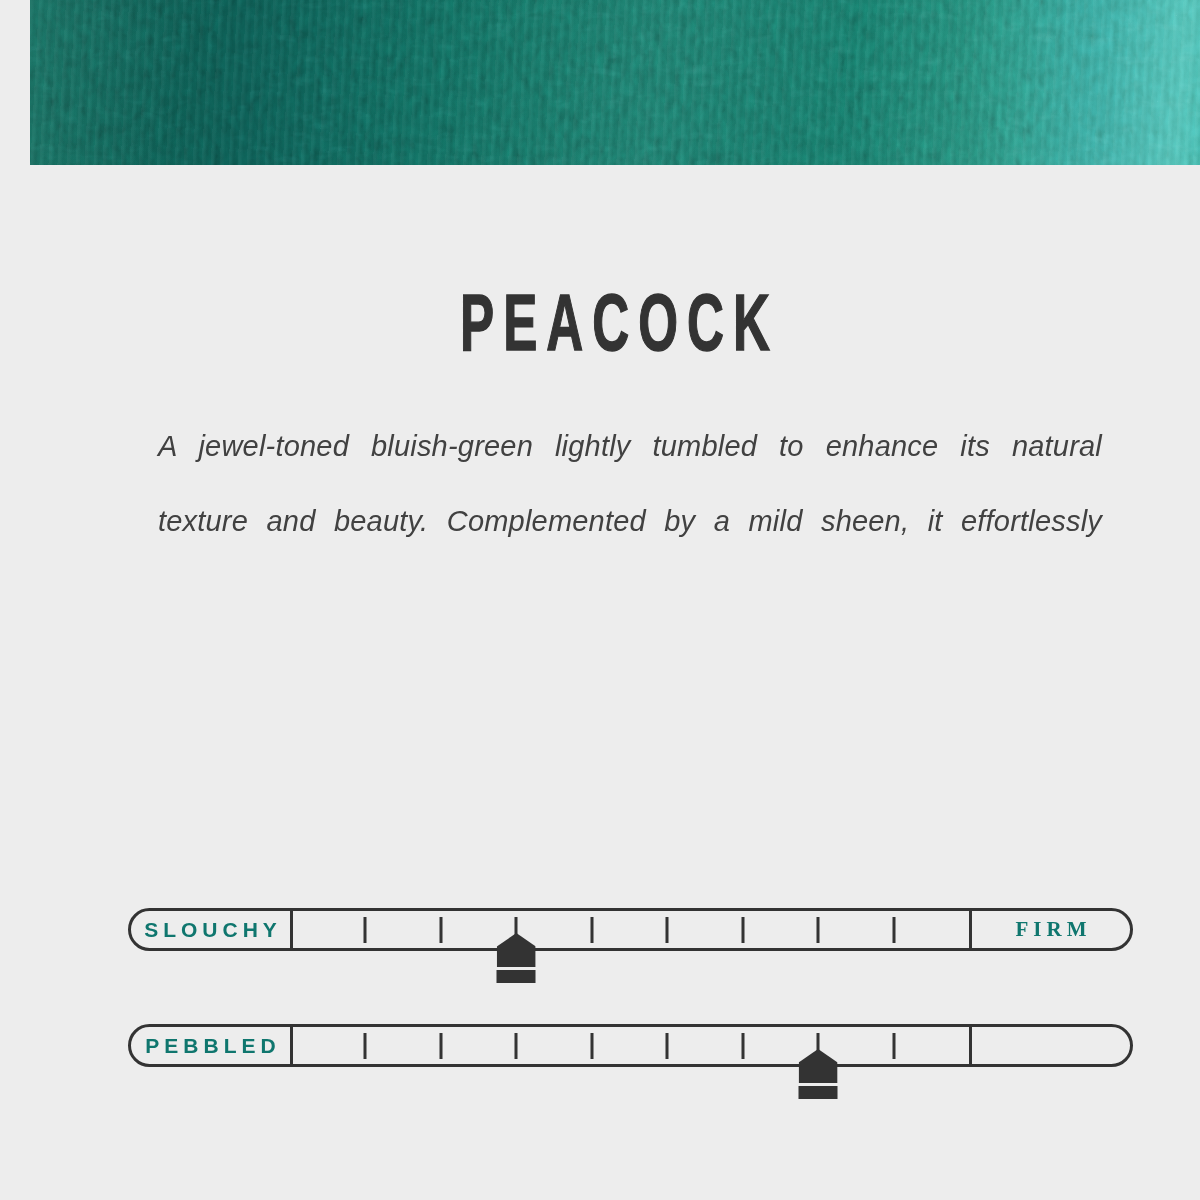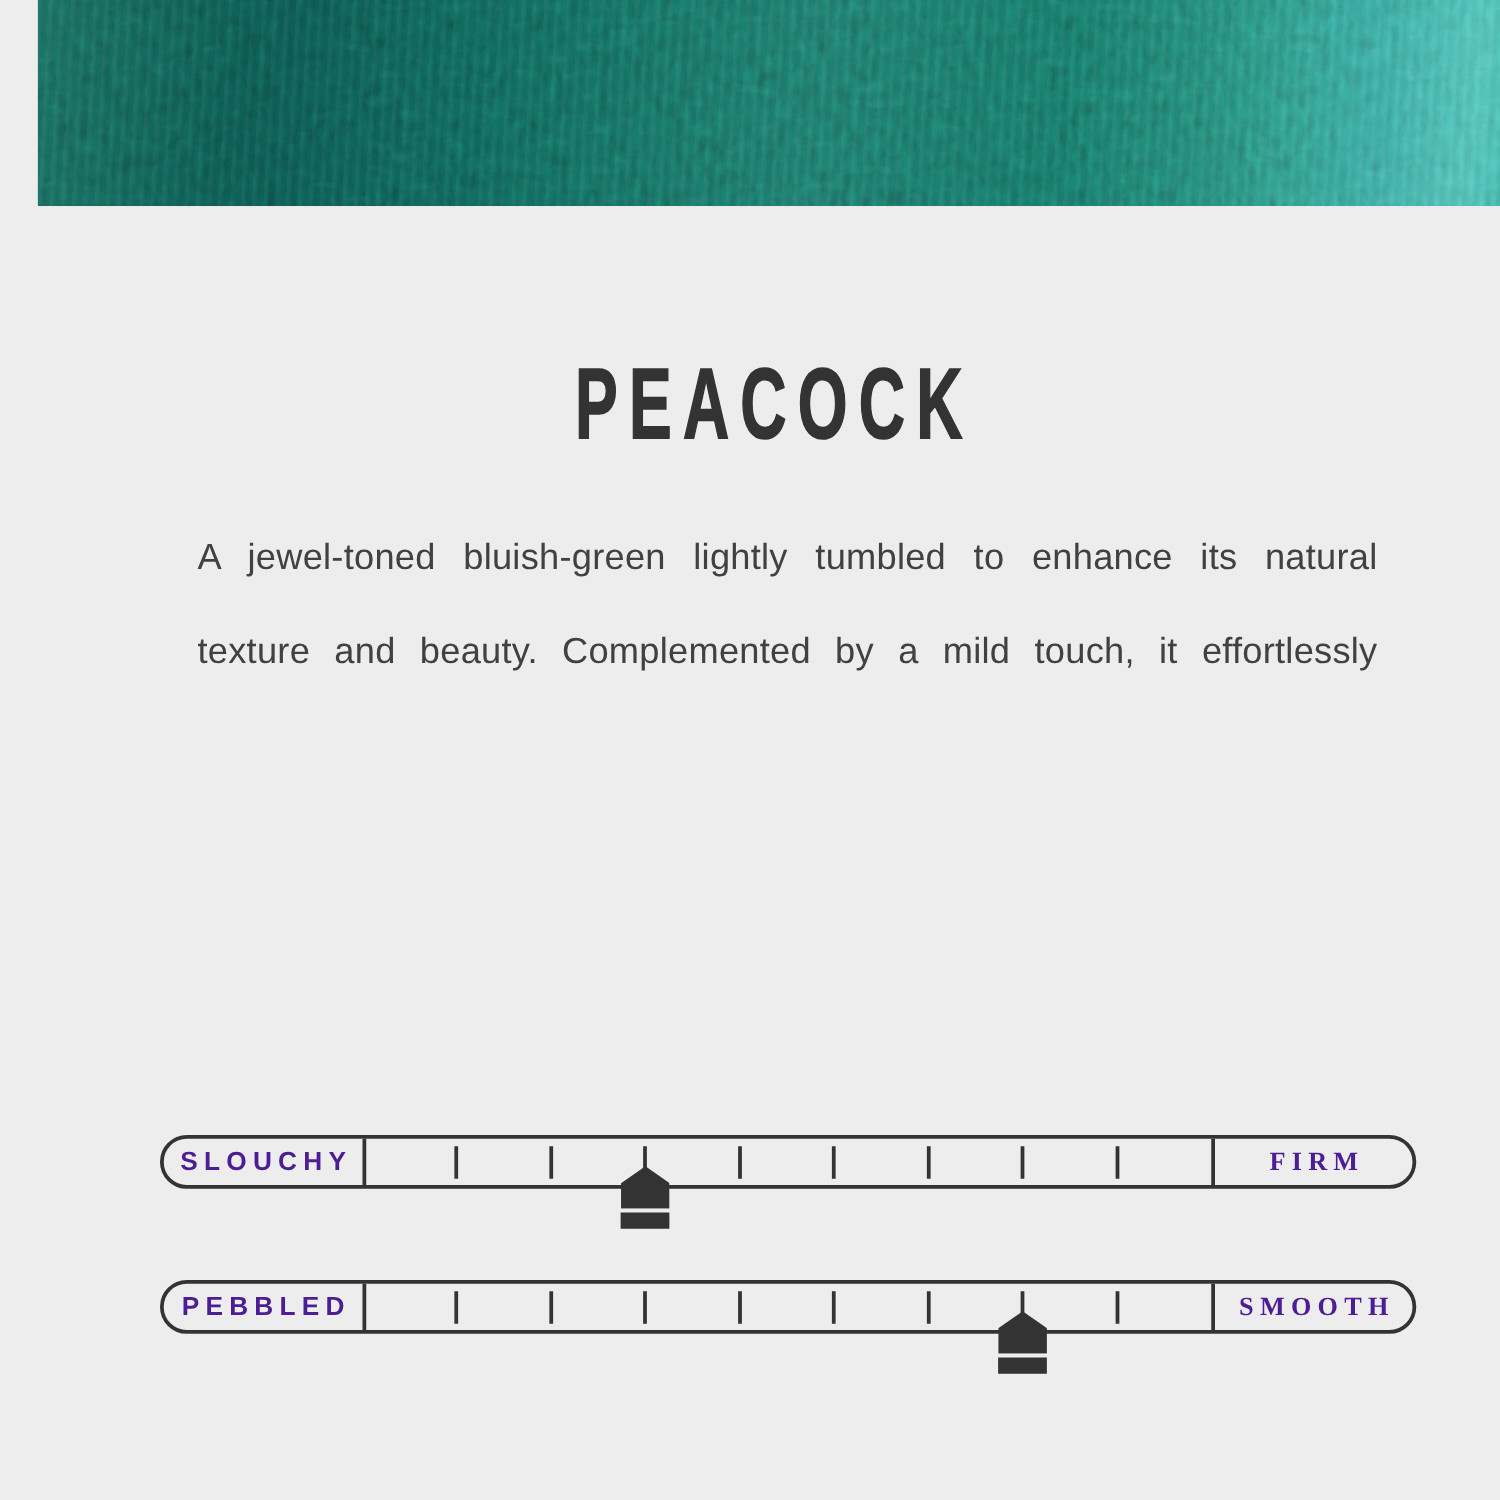--- a/index.html
+++ b/index.html
@@ -40,33 +40,34 @@
 
   
   .description{
     position:absolute;top:409px;left:128px;width:944px;
     color:#414141;font-size:29px;
   }
   .description p{
     margin:0;height:75px;line-height:75px;
     text-align:justify;text-align-last:justify;
     letter-spacing:0.2px;
+    font-style:italic;
   }
 
   
   .scale{
     position:absolute;left:98px;width:1005px;height:43px;
     border:3px solid #333333;border-radius:22px;
     box-sizing:border-box;background:transparent;
   }
   .scale-1{top:908px;}
   .scale-2{top:1024px;text-align:center;}
   .scale .cell{
     position:absolute;top:0;bottom:0;display:flex;align-items:center;justify-content:center;
-    color:#4c1d95;font-weight:bold;font-size:21px;letter-spacing:5px;text-indent:5px;
+    color:#0f766e;font-weight:bold;font-size:21px;letter-spacing:5px;text-indent:5px;
   }
   .scale .cell.left{left:0;width:159px;}
   .scale .cell.right{left:841px;right:0;font-family:Liberation Serif, serif;}
   .scale .divider{position:absolute;top:0;bottom:0;width:3px;background:#333333;}
   .scale .divider.d-left{left:159px;}
   .scale .divider.d-right{left:838px;}
   .tick-area{position:absolute;left:159px;width:679px;top:0;bottom:0;}
   .tick{
     position:absolute;top:50%;transform:translate(-50%,-50%);
     width:3px;height:26px;background:#333333;
@@ -113,21 +114,21 @@
       <rect x="0" y="0" width="1200" height="165" filter="url(#leather-wrinkle)" style="mix-blend-mode:soft-light" opacity="0.5"></rect>
     </svg>
     <div class="sheen"></div>
     <div class="streaks"></div>
   </div>
 
   <h1 class="title">PEACOCK</h1>
 
   <div class="description">
     <p>A jewel-toned bluish-green lightly tumbled to enhance its natural</p>
-    <p>texture and beauty. Complemented by a mild touch, it effortlessly</p>
+    <p>texture and beauty. Complemented by a mild sheen, it effortlessly</p>
   </div>
 
   <div class="scale scale-1">
     <div class="cell left">SLOUCHY</div>
     <div class="divider d-left"></div>
     <div class="tick-area">
         <div class="tick" style="left: 11.1111%;"></div>
         <div class="tick" style="left: 22.2222%;"></div>
         <div class="tick" style="left: 33.3333%;"></div>
         <div class="tick" style="left: 44.4444%;"></div>
@@ -155,16 +156,15 @@
         <div class="tick" style="left: 55.5556%;"></div>
         <div class="tick" style="left: 66.6667%;"></div>
         <div class="tick" style="left: 77.7778%;"></div>
         <div class="tick" style="left: 88.8889%;"></div>
         <div class="marker" style="left: 77.7778%;">
           <div class="marker-head"></div>
           <div class="marker-base"></div>
         </div>
       </div>
     <div class="divider d-right"></div>
-    <div class="cell right">SMOOTH</div>
   </div>
 
 </div>
 
 </body></html>

